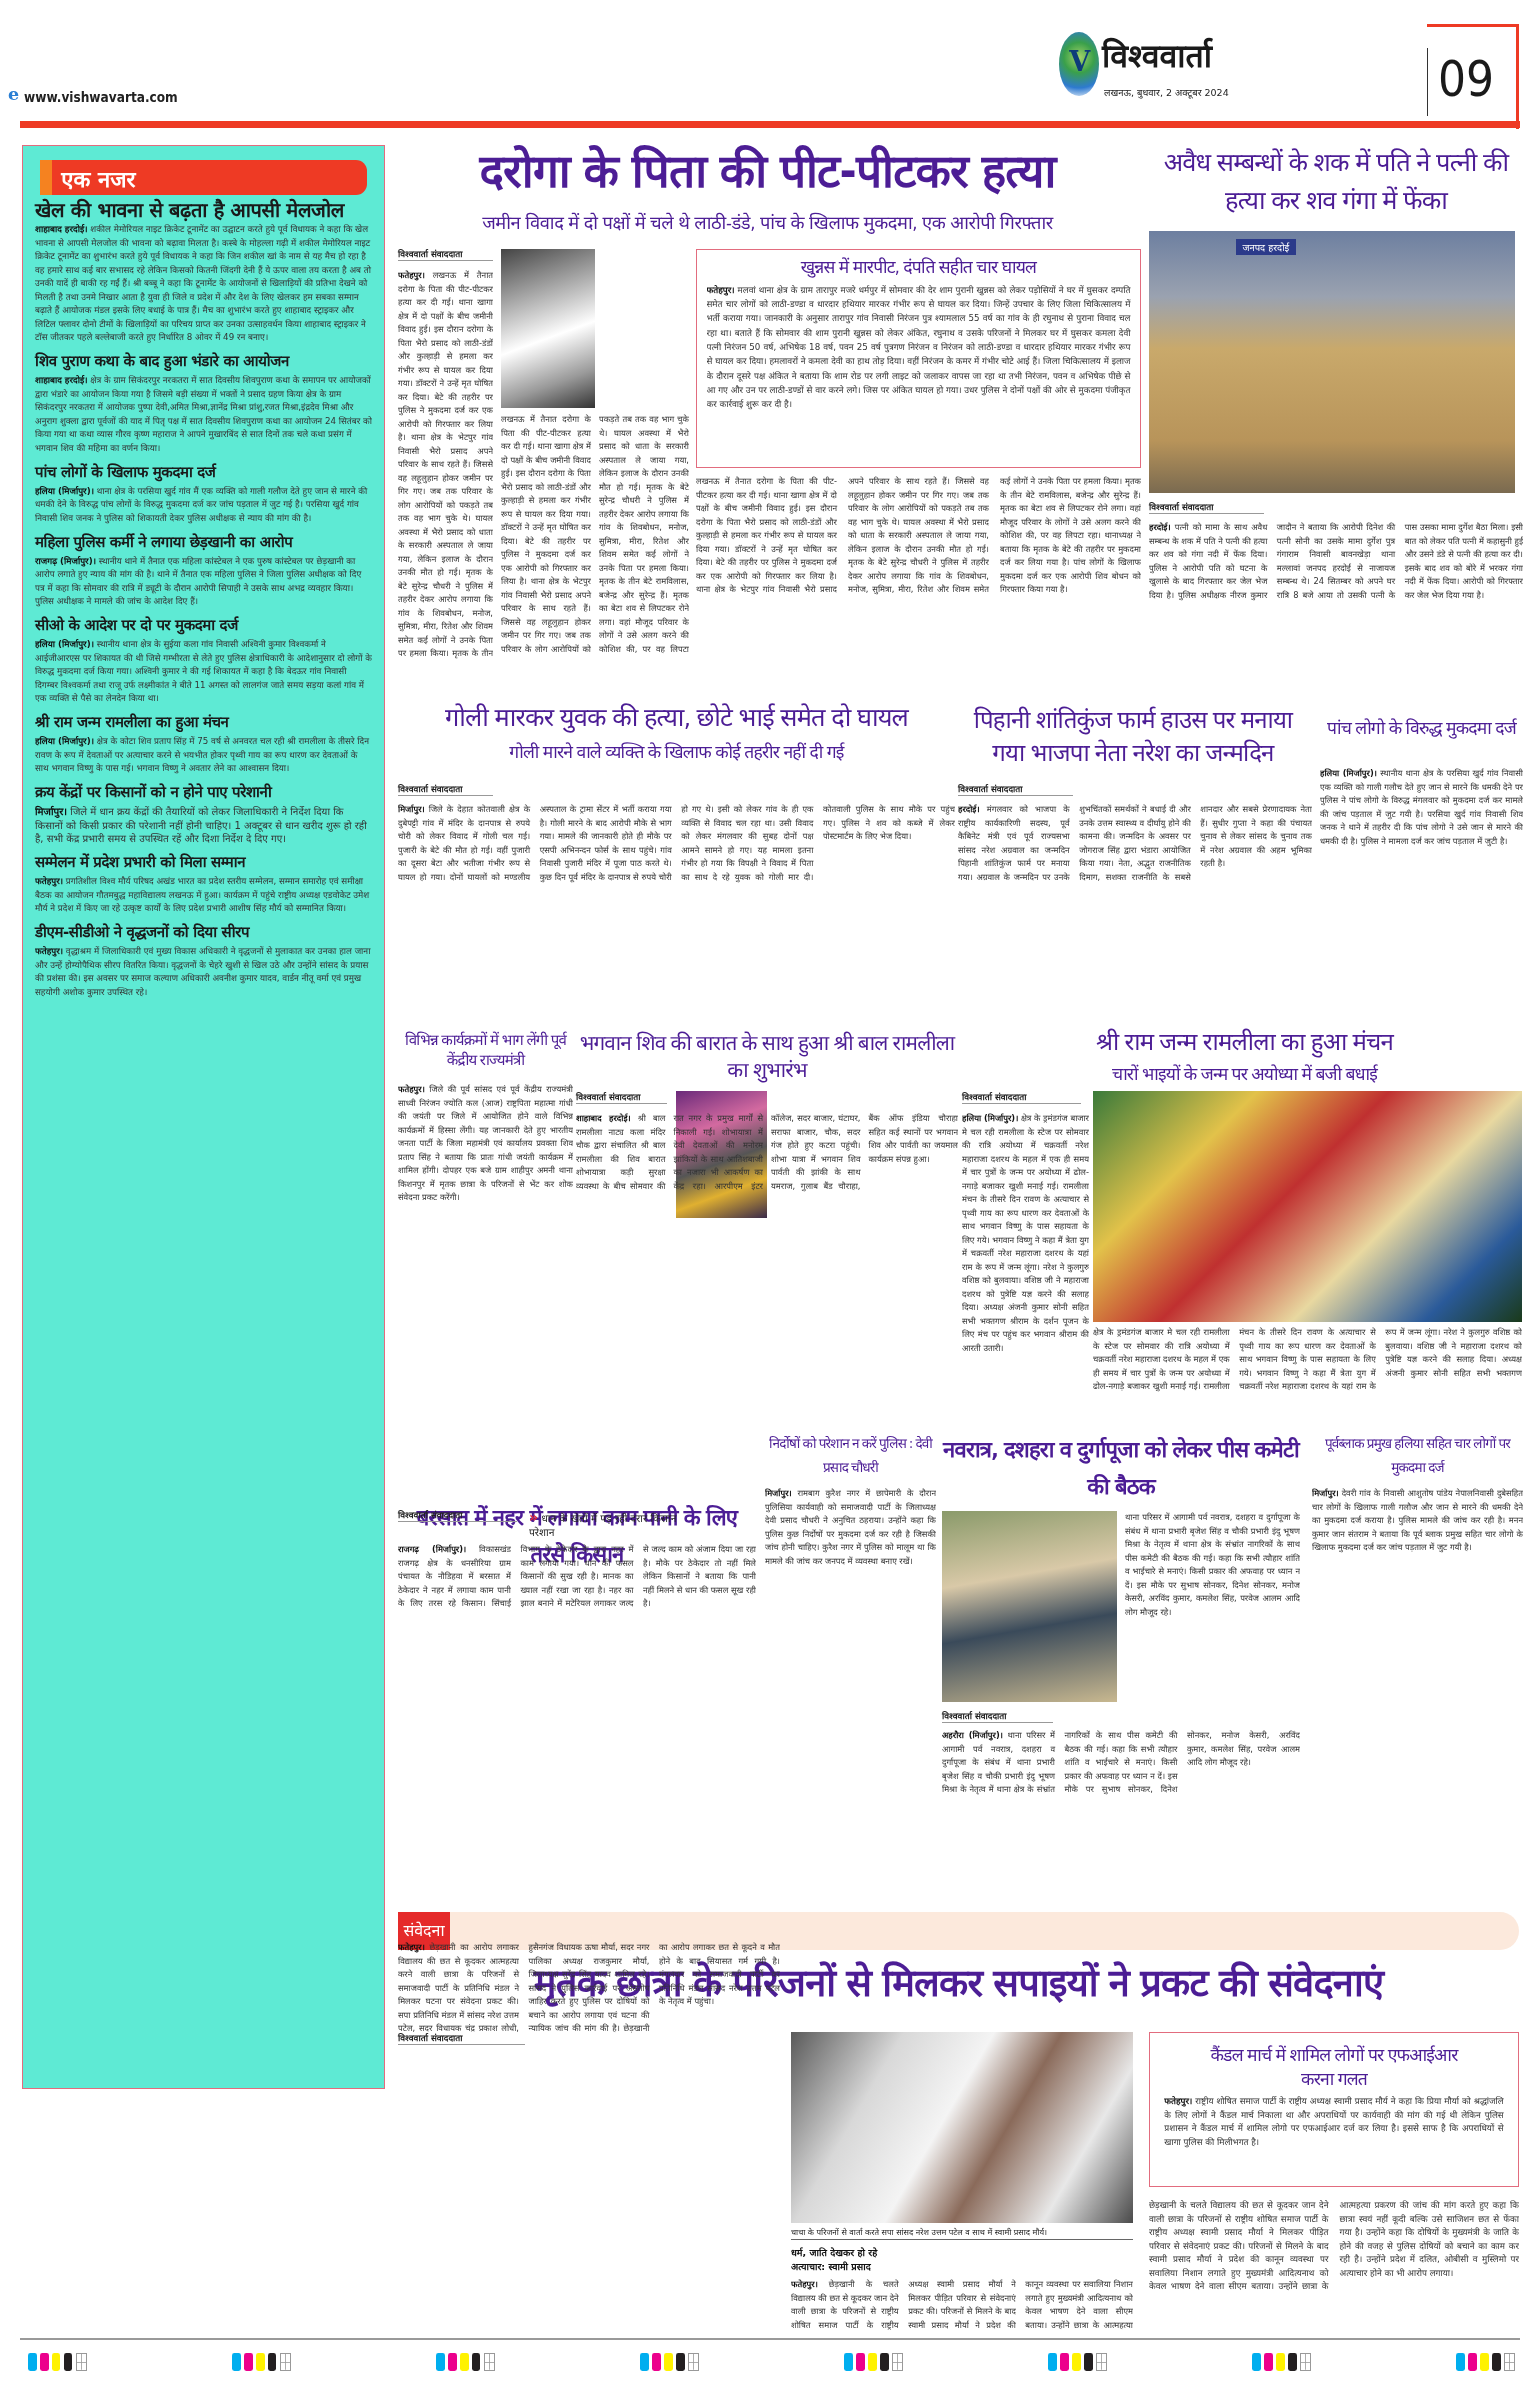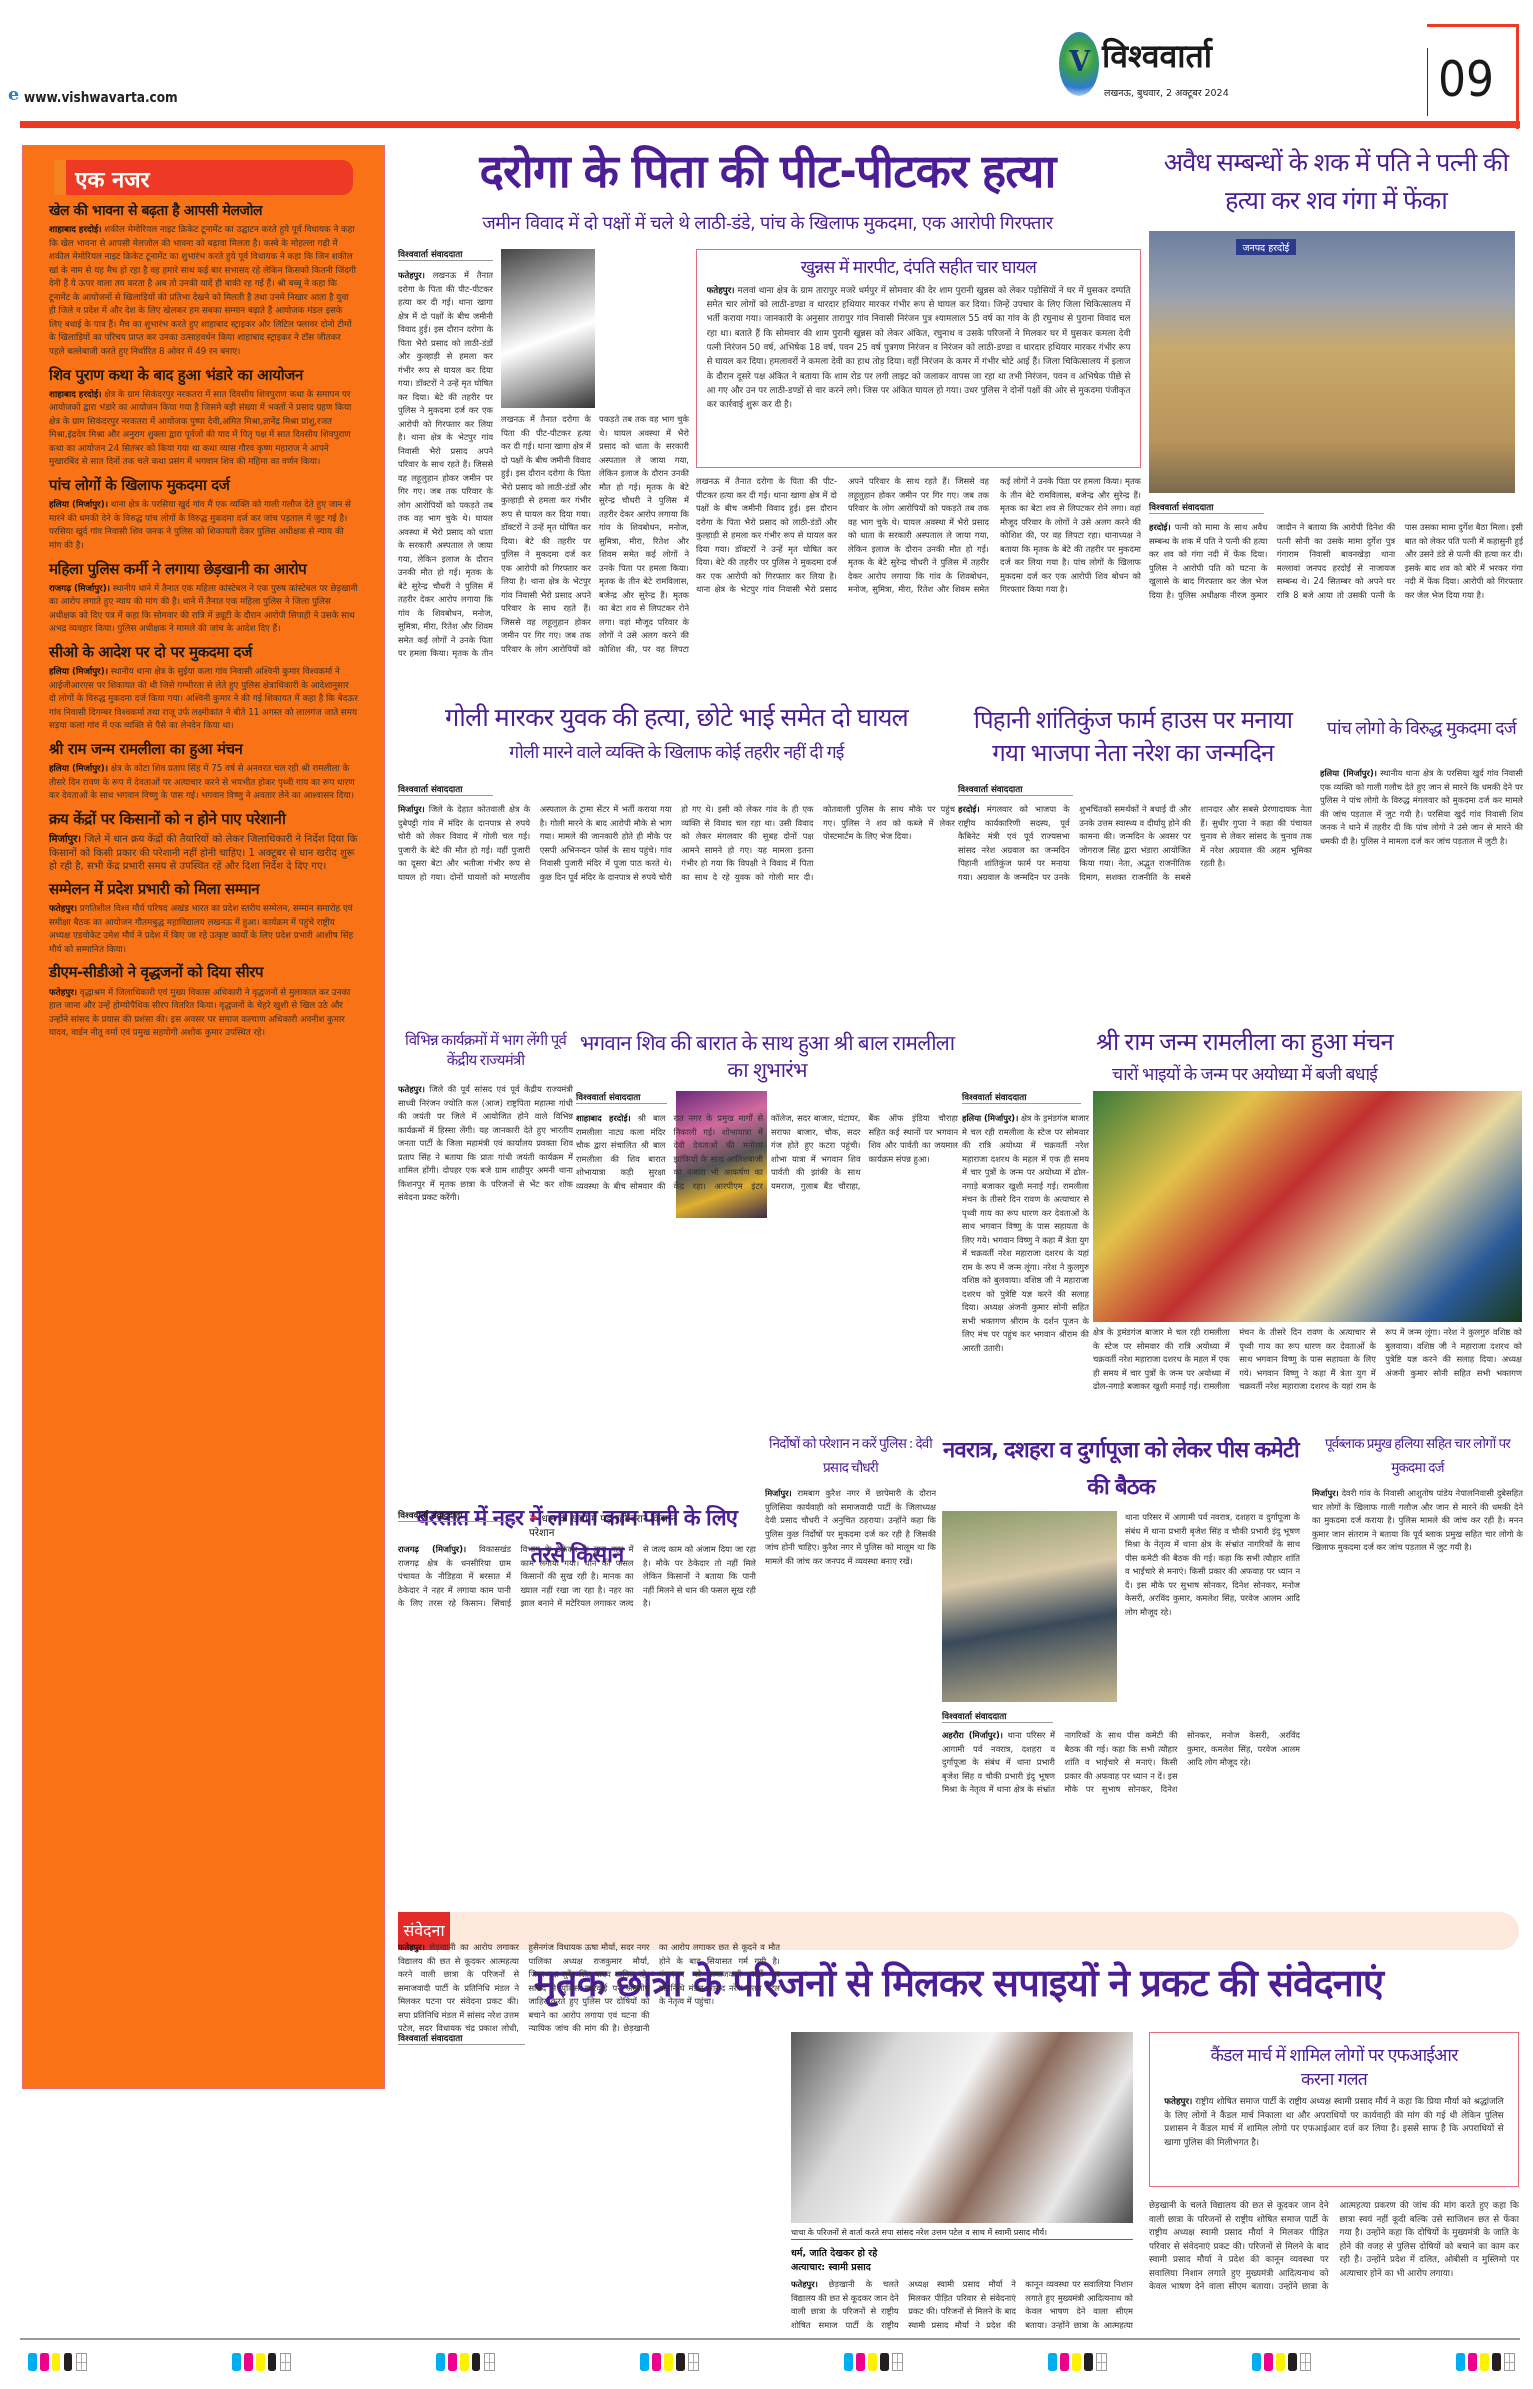--- a/index.html
+++ b/index.html
@@ -25,27 +25,27 @@
   </div>
   <div class="abs" style="left:1102px;top:33px;font-size:32px;font-weight:bold;color:#1a1a1a">विश्ववार्ता</div>
   <div class="abs" style="left:1104px;top:86px;font-size:9.5px;color:#222">लखनऊ,  बुधवार, 2 अक्टूबर 2024</div>
   <div class="abs" style="left:1427px;top:24px;width:92px;height:105px;border-top:3.2px solid #ee3a24;border-right:3.2px solid #ee3a24">
     <div class="abs" style="left:0;top:20.7px;width:0.8px;height:68px;background:#333"></div>
     <div class="abs" style="left:11px;top:24px;font-size:49px;color:#1a1a1a;font-family:'DejaVu Sans Condensed','DejaVu Sans',sans-serif">09</div>
   </div>
   <div class="abs" style="left:20px;top:121px;width:1500px;height:7.2px;background:#ee3a24"></div>
 </div>
 
-<div class="abs redbox" style="left:22px;top:145px;width:363px;height:1944px;padding:0 26px;background:#f97316">
+<div class="abs redbox" style="left:22px;top:145px;width:363px;height:1944px;padding:0 12px;background:#5eead4">
   <div style="margin:14.3px 4.8px 4.8px 4.8px;height:35px;background:#ee3a24;border-radius:0 11px 11px 0;border-left:12.7px solid #f58220;position:relative">
     <span style="position:absolute;left:9.5px;top:3.2px;color:#fff;font-size:22px;font-weight:bold">एक नजर</span>
   </div>
   <div id="nazar-list">
       <div style="margin-bottom: 6.4px;">
-        <div style="font-size: 14px; font-weight: bold; color: rgb(26, 26, 26); line-height: 20.7px; margin: 3.2px 0px 2.4px; letter-spacing: -0.4px;">खेल की भावना से बढ़ता है आपसी मेलजोल</div>
+        <div style="font-size: 20px; font-weight: bold; color: rgb(26, 26, 26); line-height: 20.7px; margin: 3.2px 0px 2.4px; letter-spacing: -0.4px;">खेल की भावना से बढ़ता है आपसी मेलजोल</div>
         <div class="txt" style="font-size: 8.7px; line-height: 13.5px; text-align: left; max-height: 203px;"><span class="dl">शाहाबाद हरदोई।</span> <span>शकील मेमोरियल नाइट क्रिकेट टूनामेंट का उद्घाटन करते हुये पूर्व विधायक ने कहा कि खेल भावना से आपसी मेलजोल की भावना को बढ़ावा मिलता है। कस्बे के मोहल्ला गढ़ी में शकील मेमोरियल नाइट क्रिकेट टूनामेंट का शुभारंभ करते हुये पूर्व विधायक ने कहा कि जिन शकील खां के नाम से यह मैच हो रहा है वह हमारे साथ कई बार सभासद रहे लेकिन किसको कितनी जिंदगी देनी हैं ये ऊपर वाला तय करता है अब तो उनकी यादें ही बाकी रह गईं हैं। श्री बब्बू ने कहा कि टूनामेंट के आयोजनों से खिलाड़ियों की प्रतिभा देखने को मिलती है तथा उनमे निखार आता है युवा ही जिले व प्रदेश में और देश के लिए खेलकर हम सबका सम्मान बढ़ाते हैं आयोजक मंडल इसके लिए बधाई के पात्र हैं। मैच का शुभारंभ करते हुए शाहाबाद स्ट्राइकर और लिटिल फ्लावर दोनो टीमों के खिलाड़ियों का परिचय प्राप्त कर उनका उत्साहवर्धन किया शाहाबाद स्ट्राइकर ने टॉस जीतकर पहले बल्लेबाजी करते हुए निर्धारित 8 ओवर में 49 रन बनाए।</span></div>
       </div>
       <div style="margin-bottom: 6.4px;">
         <div style="font-size: 15px; font-weight: bold; color: rgb(26, 26, 26); line-height: 20.7px; margin: 3.2px 0px 2.4px; letter-spacing: -0.4px;">शिव पुराण कथा के बाद हुआ भंडारे का आयोजन</div>
         <div class="txt" style="font-size: 8.7px; line-height: 13.5px; text-align: left; max-height: 187px;"><span class="dl">शाहाबाद हरदोई।</span> <span>क्षेत्र के ग्राम सिकंदरपुर नरकतरा में सात दिवसीय शिवपुराण कथा के समापन पर आयोजकों द्वारा भंडारे का आयोजन किया गया है जिसमे बड़ी संख्या में भक्तों ने प्रसाद ग्रहण किया क्षेत्र के ग्राम सिकंदरपुर नरकतरा में आयोजक पुष्पा देवी,अमित मिश्रा,ज्ञानेंद्र मिश्रा प्रांशु,रजत मिश्रा,इंद्रदेव मिश्रा और अनुराग शुक्ला द्वारा पूर्वजों की याद में पितृ पक्ष में सात दिवसीय शिवपुराण कथा का आयोजन 24 सितंबर को किया गया था कथा व्यास गौरव कृष्ण महाराज ने आपने मुखारबिंद से सात दिनों तक चले कथा प्रसंग में भगवान शिव की महिमा का वर्णन किया।</span></div>
       </div>
       <div style="margin-bottom: 6.4px;">
         <div style="font-size: 15px; font-weight: bold; color: rgb(26, 26, 26); line-height: 20.7px; margin: 3.2px 0px 2.4px; letter-spacing: -0.4px;">पांच लोगों के खिलाफ मुकदमा दर्ज</div>
         <div class="txt" style="font-size: 8.7px; line-height: 13.5px; text-align: left; max-height: 119px;"><span class="dl">हलिया (मिर्जापुर)।</span> <span>थाना क्षेत्र के परसिया खुर्द गांव मैं एक व्यक्ति को गाली गलौज देते हुए जान से मारने की धमकी देने के विरुद्ध पांच लोगों के विरुद्ध मुकदमा दर्ज कर जांच पड़ताल में जुट गई है। परसिया खुर्द गांव निवासी शिव जनक ने पुलिस को शिकायती देकर पुलिस अधीक्षक से न्याय की मांग की है।</span></div>
       </div>

